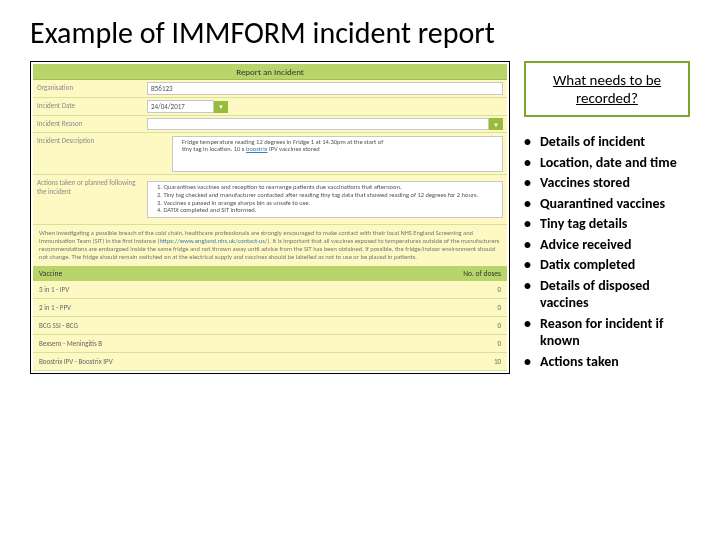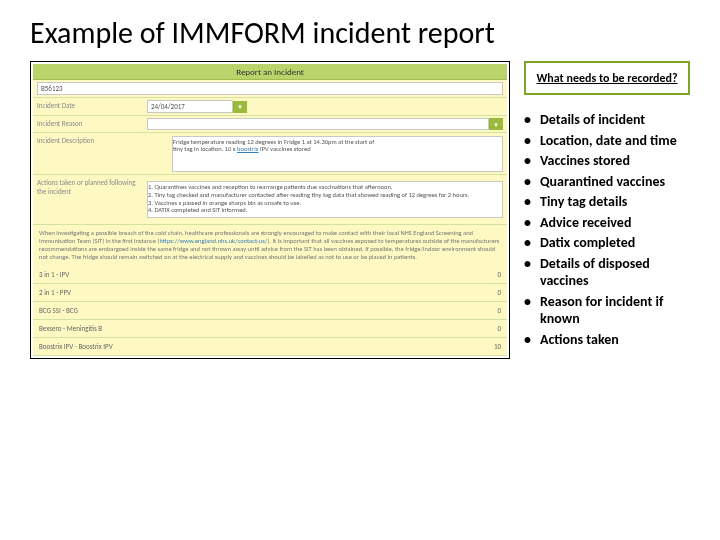--- a/index.html
+++ b/index.html
@@ -8,53 +8,54 @@
   .content-row { display: flex; padding: 0 30px; gap: 14px; }
   .screenshot-col { flex: 0 0 480px; border: 1px solid #000; padding: 2px; }
   .form-container { font-size: 8px; background: #fef9c3; }
   .form-banner { background: #b8d46a; color: #333; text-align: center; padding: 2px; font-size: 9px; border-bottom: 1px solid #a0bd4f; }
   .form-row { display: flex; border-bottom: 1px solid #d4e29f; min-height: 16px; align-items: stretch; }
   .form-row.tall { min-height: 42px; gap: 25px; }
   .form-row.taller { min-height: 50px; }
   .form-label { flex: 0 0 110px; color: #8a8a8a; font-size: 7px; padding: 3px 4px; display: flex; align-items: flex-start; }
   .form-field { flex: 1; padding: 2px 4px; display: flex; align-items: center; }
   .form-input { border: 1px solid #c8c8c8; background: #fff; font-size: 7px; color: #555; padding: 1px 3px; min-height: 12px; width: 100%; }
-  .form-input.short { width: 86px; }
+  .form-input.short { width: 67px; }
   .form-select-wrap { display: flex; align-items: center; width: 100%; }
   .form-select { flex: 1; border: 1px solid #c8c8c8; background: #fff; min-height: 12px; }
   .form-dd { width: 14px; height: 12px; background: #9aba3c; color: #fff; font-size: 7px; display: flex; align-items: center; justify-content: center; }
-  .form-textarea { border: 1px solid #c8c8c8; background: #fff; font-size: 6.5px; color: #555; padding: 2px 0; width: 100%; min-height: 36px; line-height: 1.2; }
+  .form-textarea { border: 1px solid #c8c8c8; background: #fff; font-size: 6.5px; color: #555; padding: 2px 9px; width: 100%; min-height: 36px; line-height: 1.2; }
   .form-textarea .link { color: #3a7fb5; text-decoration: underline; }
   .form-note { font-size: 6.5px; color: #777; padding: 4px 6px; line-height: 1.25; }
   .form-note .link { color: #3a7fb5; }
   .table-head { display: flex; background: #b8d46a; color: #333; font-size: 7.5px; }
   .table-head .col-v { flex: 1; padding: 3px 6px; }
   .table-head .col-d { flex: 0 0 100px; padding: 3px 6px; text-align: right; }
   .table-row { display: flex; border-bottom: 1px solid #d4e29f; font-size: 7px; color: #666; }
   .table-row .col-v { flex: 1; padding: 4px 6px; }
   .table-row .col-d { flex: 0 0 100px; padding: 4px 6px; text-align: right; }
   .info-col { flex: 1; }
   .info-box { border: 2px solid #7fa52e; padding: 8px 10px; text-align: center; margin-bottom: 16px; }
-  .info-box-text { font-size: 12px; font-weight: 700; text-decoration: underline; color: #000; line-height: 1.2; }
+  .info-box-text { font-size: 15px; font-weight: 400; text-decoration: underline; color: #000; line-height: 1.2; }
   .bullets { list-style: none; }
   .bullets li { display: flex; font-size: 14px; font-weight: 700; color: #000; line-height: 1.25; margin-bottom: 3px; }
   .bullets li .bul { flex: 0 0 16px; }
   .bullets li .txt { flex: 1; }
 </style>
 </head>
 <body>
 
 <div class="slide-title">Example of IMMFORM incident report</div>
 
 <div class="content-row">
   <div class="screenshot-col">
     <div class="form-container">
       <div class="form-banner">Report an Incident</div>
 
       <div class="form-row">
+        <div class="form-label">Organisation</div>
         <div class="form-field">
             <div class="form-input">B56123</div>
           </div>
       </div>
 
       <div class="form-row">
         <div class="form-label">Incident Date</div>
         <div class="form-field">
           <div class="form-input short">24/04/2017</div>
           <div class="form-dd">▾</div>
@@ -88,20 +89,24 @@
 2. Tiny tag checked and manufacturer contacted after reading tiny tag data that showed reading of 12 degrees for 2 hours.
 3. Vaccines x passed in orange sharps bin as unsafe to use.
 4. DATIX completed and SIT informed.</div>
         </div>
       </div>
 
       <div class="form-note">
         <span>When investigating a possible breach of the cold chain, healthcare professionals are strongly encouraged to make contact with their local NHS England Screening and Immunisation Team (SIT) in the first instance (</span><span class="link">https://www.england.nhs.uk/contact-us/</span><span>). It is important that all vaccines exposed to temperatures outside of the manufacturers recommendations are embargoed inside the same fridge and not thrown away until advice from the SIT has been obtained. If possible, the fridge/indoor environment should not change. The fridge should remain switched on at the electrical supply and vaccines should be labelled as not to use or be placed in patients.</span>
       </div>
 
+      <div class="table-head">
+        <div class="col-v">Vaccine</div>
+        <div class="col-d">No. of doses</div>
+      </div>
       <div class="table-row">
         <div class="col-v">3 in 1 - IPV</div>
         <div class="col-d">0</div>
       </div>
       <div class="table-row">
         <div class="col-v">2 in 1 - PPV</div>
         <div class="col-d">0</div>
       </div>
       <div class="table-row">
         <div class="col-v">BCG SSI - BCG</div>

